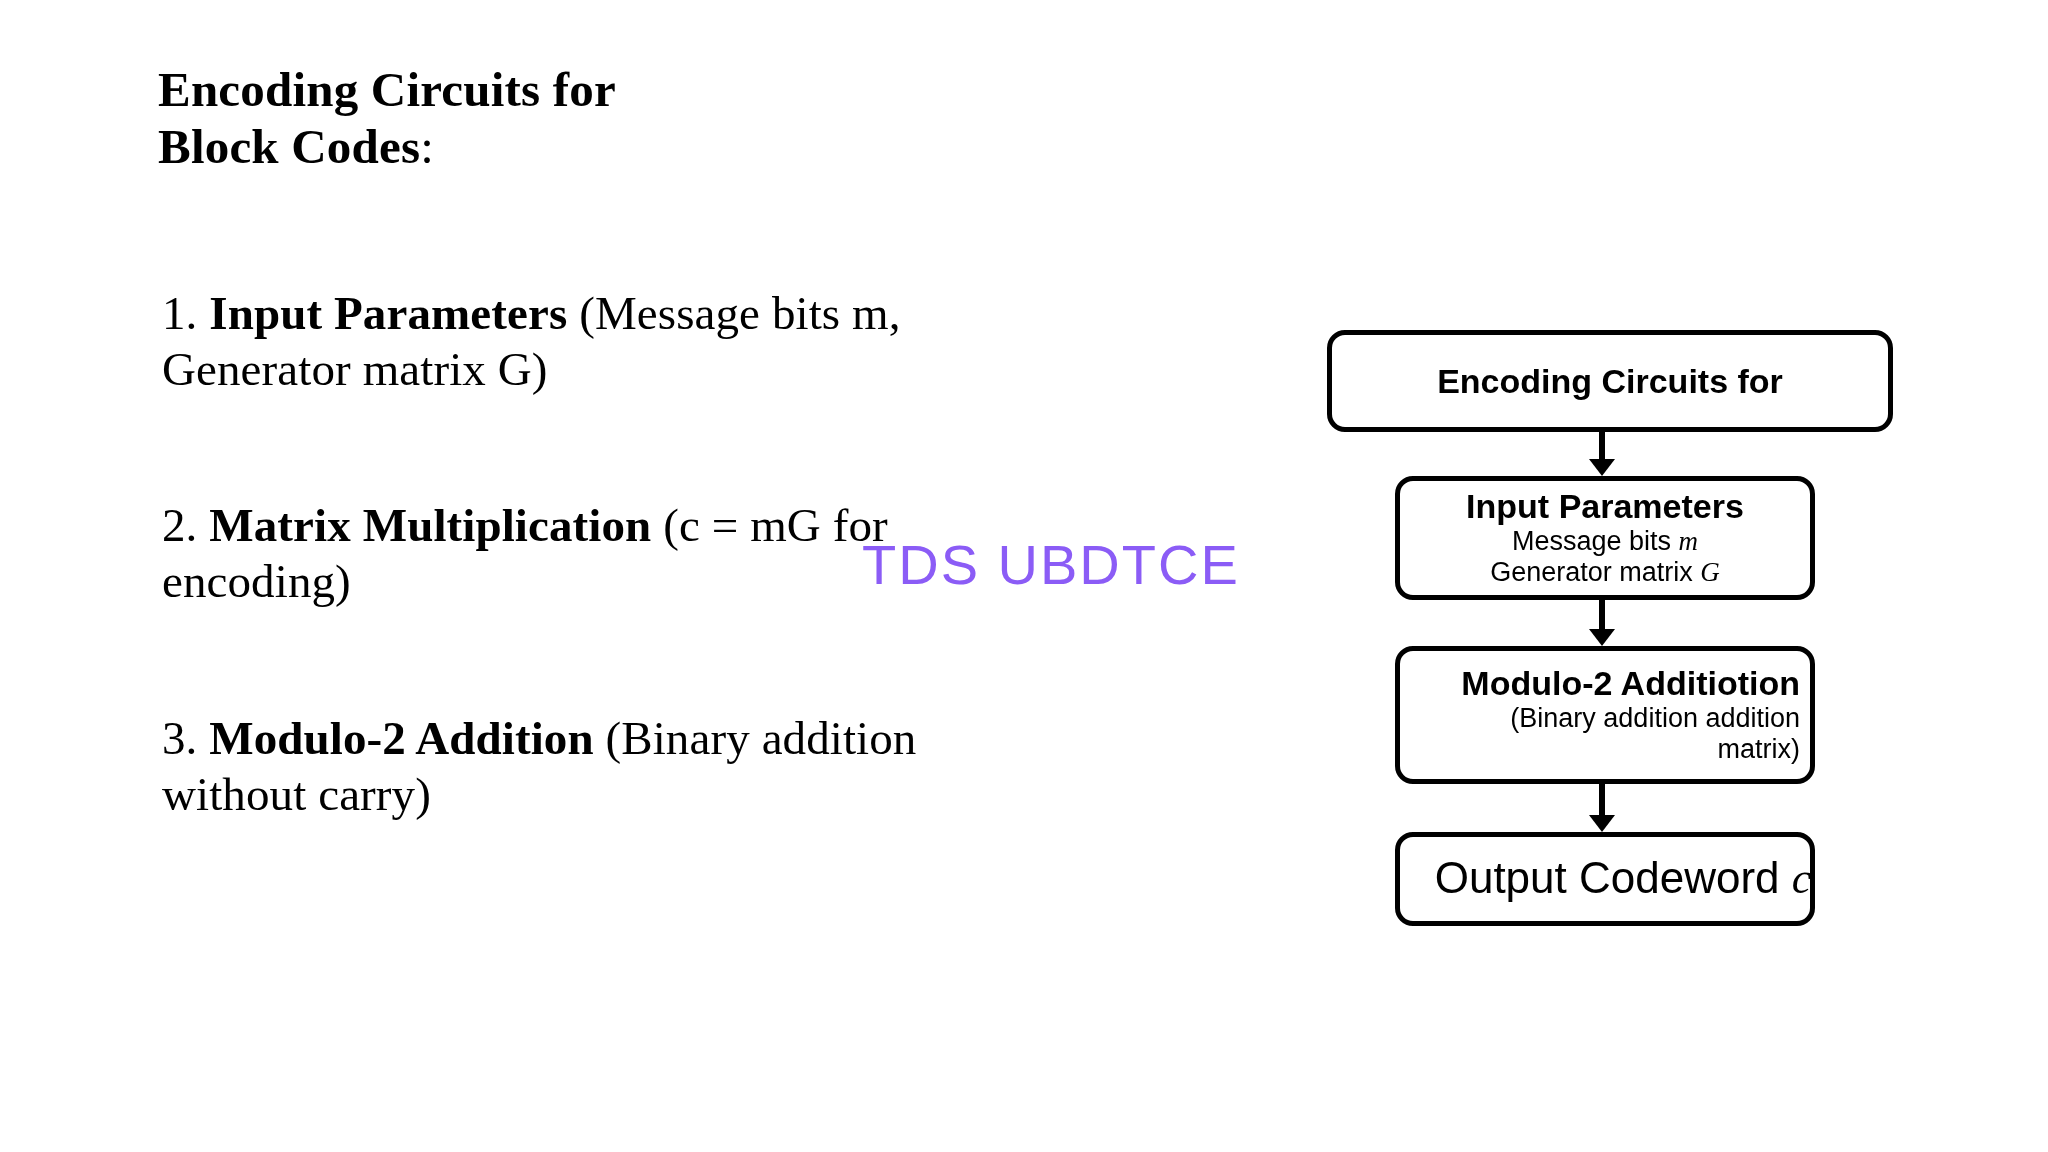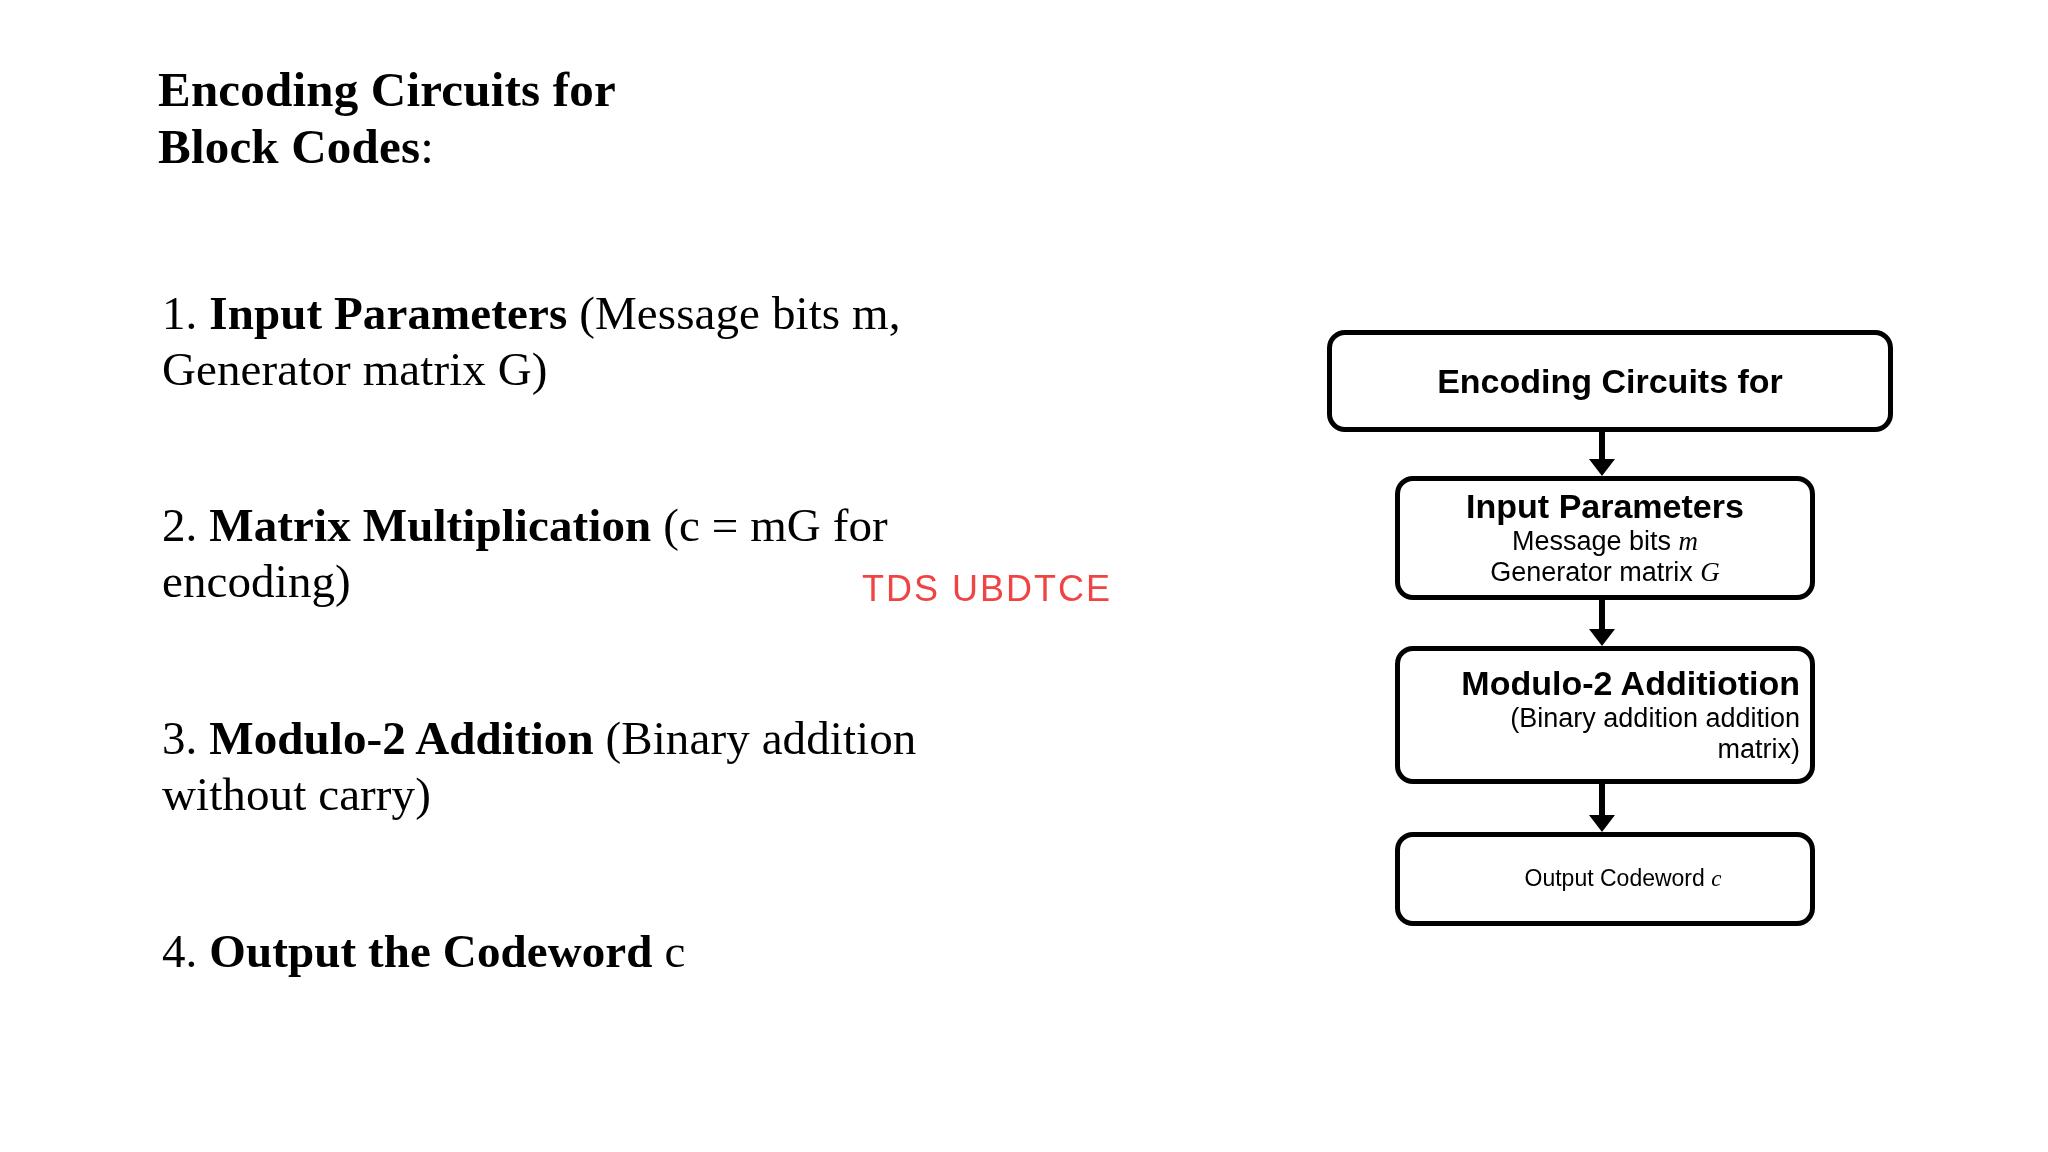--- a/index.html
+++ b/index.html
@@ -21,25 +21,25 @@
   .slide {
     position: absolute;
     inset: 0;
     background: #ffffff;
   }
 
   
   .watermark {
     position: absolute;
     left: 862px;
-    top: 568px;
+    top: 532px;
     font-family: "Liberation Sans", "DejaVu Sans", sans-serif;
-    font-size: 36px;
+    font-size: 56px;
     letter-spacing: 2px;
-    color: #ef4444;
+    color: #8b5cf6;
     white-space: nowrap;
     user-select: none;
     z-index: 0;
   }
 
   
   .left-col {
     position: absolute;
     left: 158px;
     top: 62px;
@@ -98,21 +98,21 @@
   }
 
   .fbox .title-b {
     font-weight: 700;
     font-size: 34px;
     line-height: 1.14;
     white-space: nowrap;
   }
   .fbox .title-r {
     font-weight: 400;
-    font-size: 23px;
+    font-size: 44px;
     line-height: 1.14;
     white-space: nowrap;
     margin-left: 36px;
   }
   .fbox .sub {
     font-weight: 400;
     font-size: 27px;
     line-height: 1.16;
   }
   .mathvar {
@@ -175,25 +175,20 @@
       <span class="strong">Matrix Multiplication</span>
       <span class="rest">(c = mG for encoding)</span>
     </p>
 
     <p class="step step-3">
       <span class="num">3.</span>
       <span class="strong">Modulo-2 Addition</span>
       <span class="rest">(Binary addition without carry)</span>
     </p>
 
-    <p class="step step-4">
-      <span class="num">4.</span>
-      <span class="strong">Output the Codeword</span>
-      <span class="rest">c</span>
-    </p>
 
   </div>
 
   <div class="flow">
 
     <div class="fbox" id="box-title">
       <div class="title-b">Encoding Circuits for</div>
     </div>
 
     <div class="arrow" id="arrow-1"></div>

